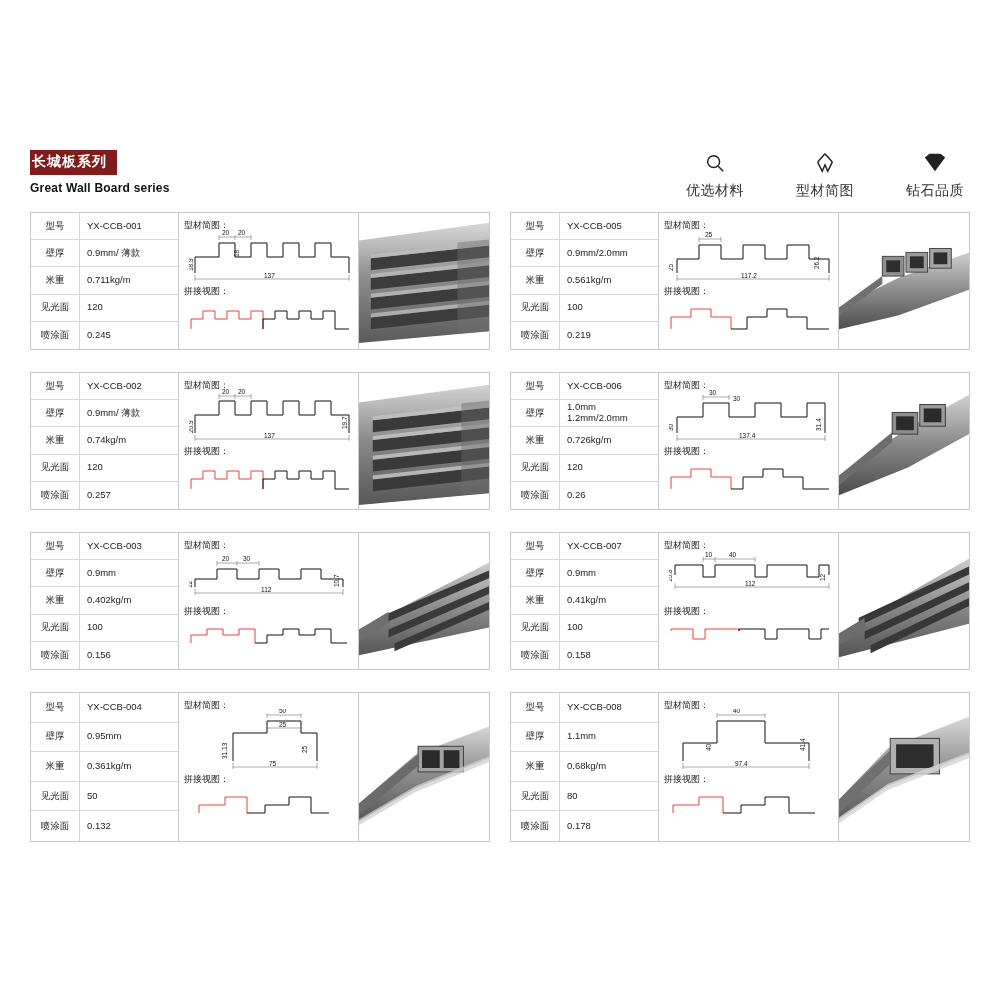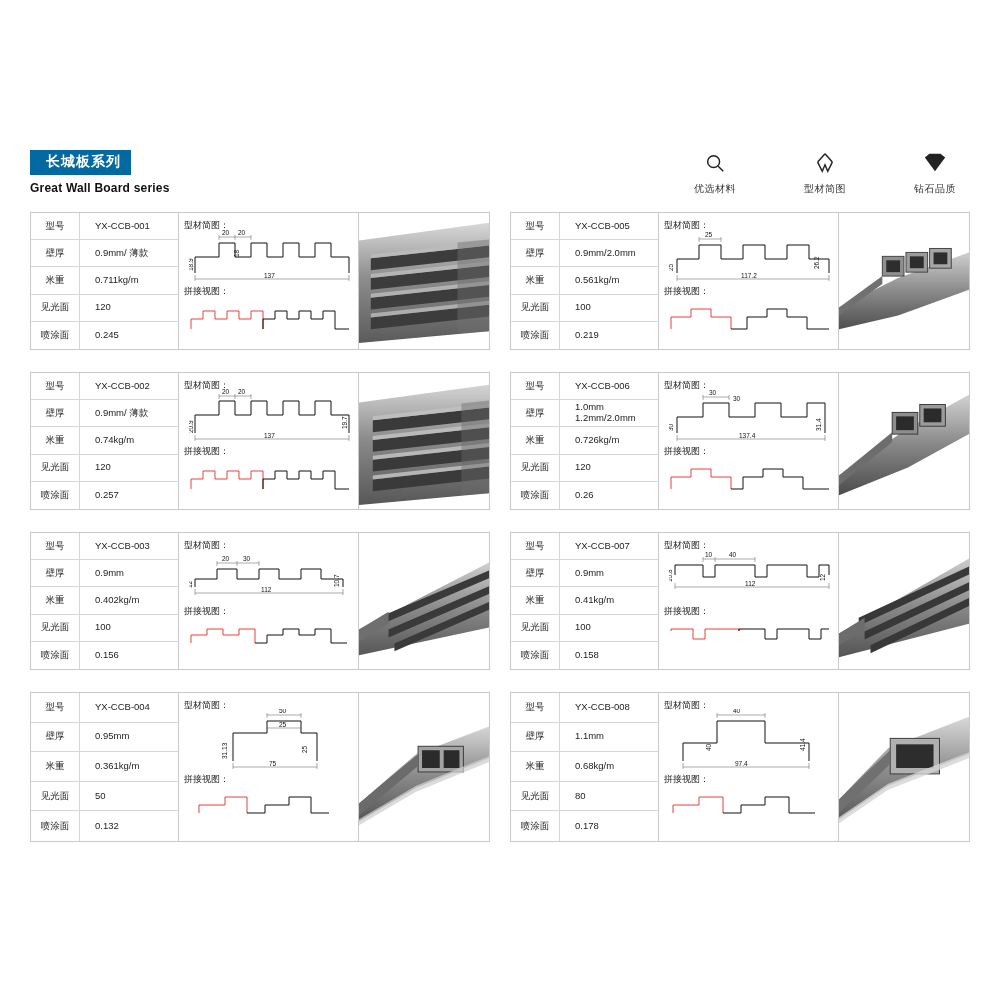--- a/index.html
+++ b/index.html
@@ -6,46 +6,45 @@
   body{
     width:1000px;height:1000px;background:#ffffff;
     font-family:"Liberation Sans", sans-serif;
     color:#1a1a1a;overflow:hidden;
   }
   .page{position:relative;width:1000px;height:1000px;}
 
   
   .header{position:absolute;left:30px;top:150px;width:940px;height:52px;}
   .title-cn{
-    display:inline-block;background:#0369a1;color:#fff;
-    font-size:14px;font-weight:bold;padding:3px 10px 4px 16px;letter-spacing:1px;
+    display:inline-block;background:#7f1d1d;color:#fff;
+    font-size:14px;font-weight:bold;padding:3px 10px 4px 2px;letter-spacing:1px;
   }
   .title-en{
     font-size:12px;font-weight:bold;color:#111;margin-top:6px;letter-spacing:.2px;
   }
   .header-icons{position:absolute;right:0;top:0;display:flex;gap:40px;}
   .hicon{width:70px;text-align:center;}
   .hicon .glyph{height:26px;display:flex;align-items:center;justify-content:center;color:#222;}
-  .hicon .cap{font-size:10px;color:#333;margin-top:6px;letter-spacing:.5px;}
+  .hicon .cap{font-size:14px;color:#333;margin-top:6px;letter-spacing:.5px;}
 
   
   .grid{position:absolute;left:30px;top:212px;width:940px;}
   .row{display:flex;gap:20px;margin-bottom:22px;}
   .card{
     width:460px;height:138px;border:1px solid #c9c9c9;background:#fff;
     display:flex;box-sizing:border-box;position:relative;
   }
   .card.tall{height:150px;}
 
   
   .spec{width:148px;border-right:1px solid #c9c9c9;box-sizing:border-box;}
   .spec .srow{
     display:flex;height:20%;border-bottom:1px solid #d6d6d6;box-sizing:border-box;
     align-items:center;
-    gap:8px;
   }
   .spec .srow:last-child{border-bottom:none;}
   .spec .k{
     width:48px;min-width:48px;text-align:center;font-size:9.5px;color:#222;
     border-right:1px solid #d6d6d6;height:100%;display:flex;align-items:center;justify-content:center;
   }
   .spec .v{
     flex:1;padding-left:7px;font-size:9.5px;color:#222;line-height:1.15;
   }
 

